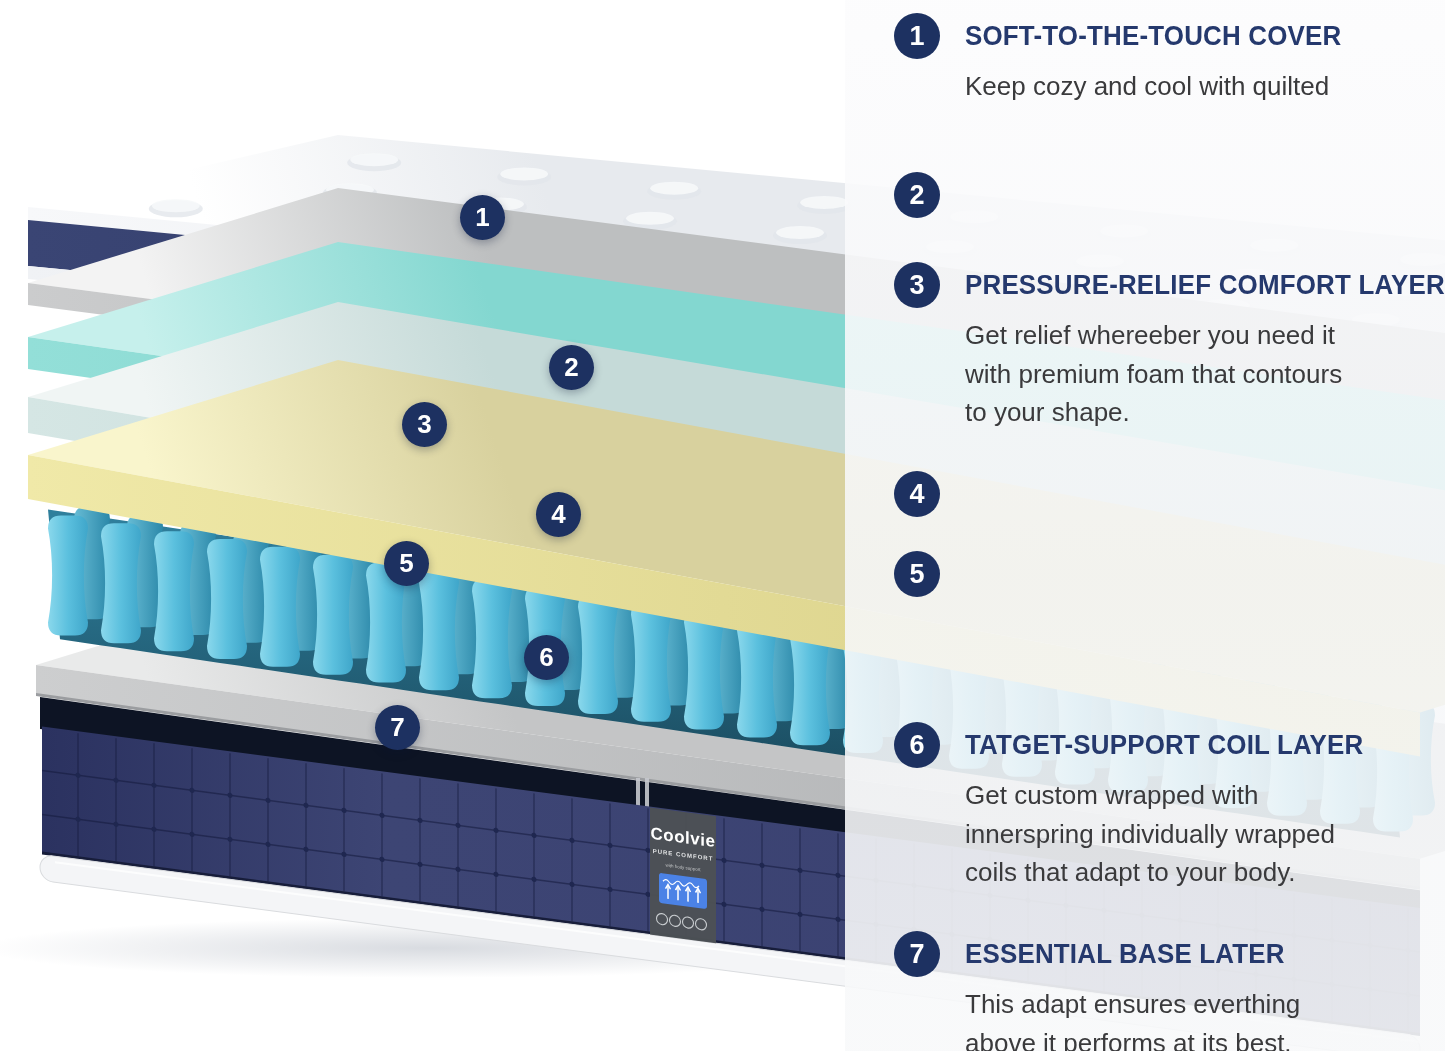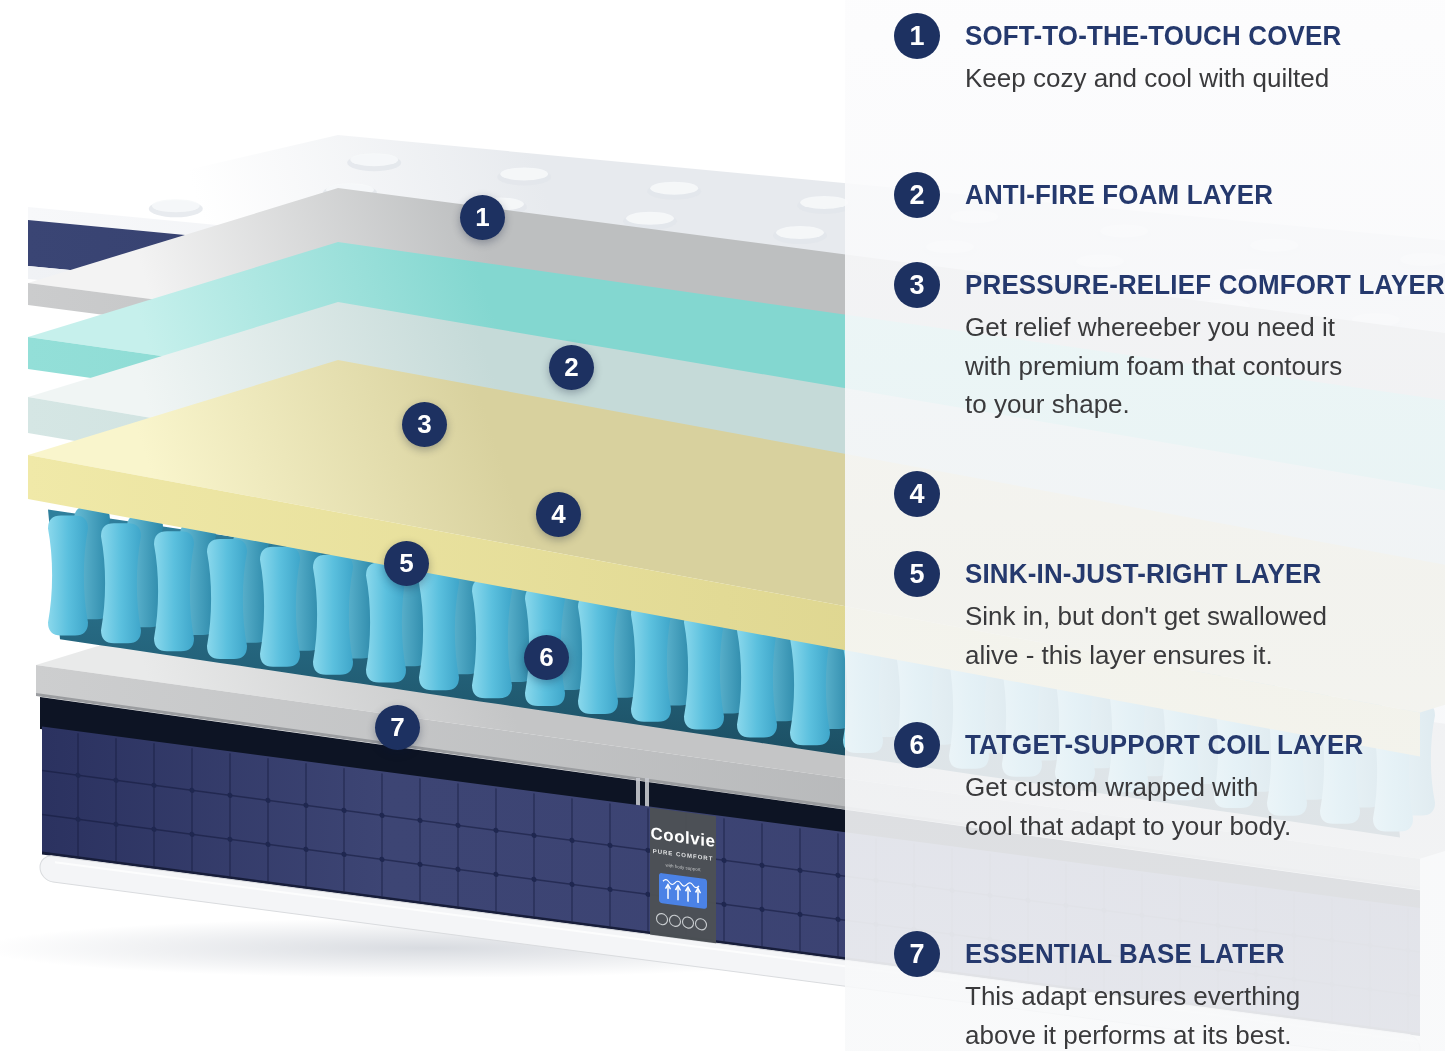--- a/index.html
+++ b/index.html
@@ -19,21 +19,21 @@
   .panel-item{position:absolute;left:49px;display:flex;align-items:flex-start;column-gap:25px;}
   .p-badge{
     flex:0 0 46px;width:46px;height:46px;border-radius:50%;
     background:var(--navy,#1d3161);color:#fff;font-size:27px;font-weight:700;
     display:flex;align-items:center;justify-content:center;
   }
   .p-title{
     margin:0;font-size:27px;line-height:46px;font-weight:700;color:#25396d;
     letter-spacing:.2px;white-space:nowrap;transform:scaleX(.96);transform-origin:left center;
   }
-  .p-desc{font-size:26px;line-height:38.5px;color:#3a3a3c;}
+  .p-desc{margin-top:8px;font-size:26px;line-height:38.5px;color:#3a3a3c;}
   .p-desc div{white-space:nowrap;}
 </style>
 </head>
 <body>
 
 <div id="stage">
   <svg id="msvg" width="1445" height="1051" viewBox="0 0 1445 1051">
       <defs>
         <linearGradient id="g_covertop" gradientUnits="userSpaceOnUse" x1="200" y1="210" x2="520" y2="110">
           <stop offset="0" stop-color="#ffffff"></stop>
@@ -395,55 +395,46 @@
         <div class="p-badge">1</div>
         <div>
           <h3 class="p-title">SOFT-TO-THE-TOUCH COVER</h3>
           <div class="p-desc">
             <div>Keep cozy and cool with quilted</div>
           </div>
         </div>
       </div>
       <div class="panel-item" style="top: 172px;">
         <div class="p-badge">2</div>
-        <div>
-          <h3 class="p-title">ANTI-FIRE FOAM LAYER</h3>
-        </div>
       </div>
       <div class="panel-item" style="top: 262px;">
         <div class="p-badge">3</div>
         <div>
           <h3 class="p-title">PRESSURE-RELIEF COMFORT LAYER</h3>
           <div class="p-desc">
             <div>Get relief whereeber you need it</div>
             <div>with premium foam that contours</div>
             <div>to your shape.</div>
           </div>
         </div>
       </div>
       <div class="panel-item" style="top: 471px;">
         <div class="p-badge">4</div>
       </div>
       <div class="panel-item" style="top: 551px;">
         <div class="p-badge">5</div>
-        <div>
-          <h3 class="p-title">SINK-IN-JUST-RIGHT LAYER</h3>
-          <div class="p-desc">
-            <div>Sink in, but don't get swallowed</div>
-            <div>alive - this layer ensures it.</div>
-          </div>
-        </div>
       </div>
       <div class="panel-item" style="top: 722px;">
         <div class="p-badge">6</div>
         <div>
           <h3 class="p-title">TATGET-SUPPORT COIL LAYER</h3>
           <div class="p-desc">
             <div>Get custom wrapped with</div>
-            <div>cool that adapt to your body.</div>
+            <div>innerspring individually wrapped</div>
+            <div>coils that adapt to your body.</div>
           </div>
         </div>
       </div>
       <div class="panel-item" style="top: 931px;">
         <div class="p-badge">7</div>
         <div>
           <h3 class="p-title">ESSENTIAL BASE LATER</h3>
           <div class="p-desc">
             <div>This adapt ensures everthing</div>
             <div>above it performs at its best.</div>

